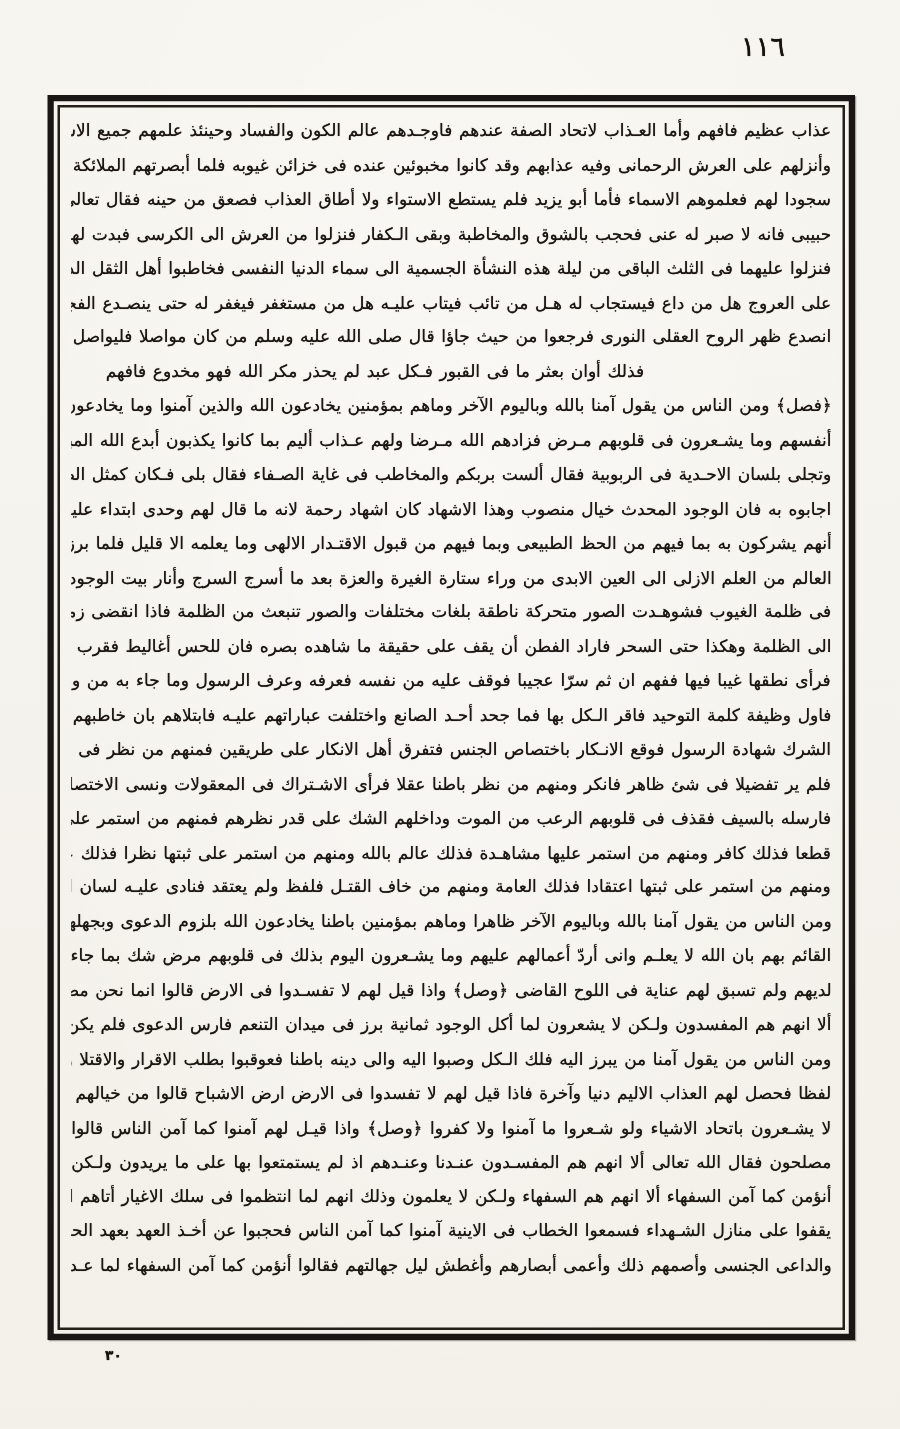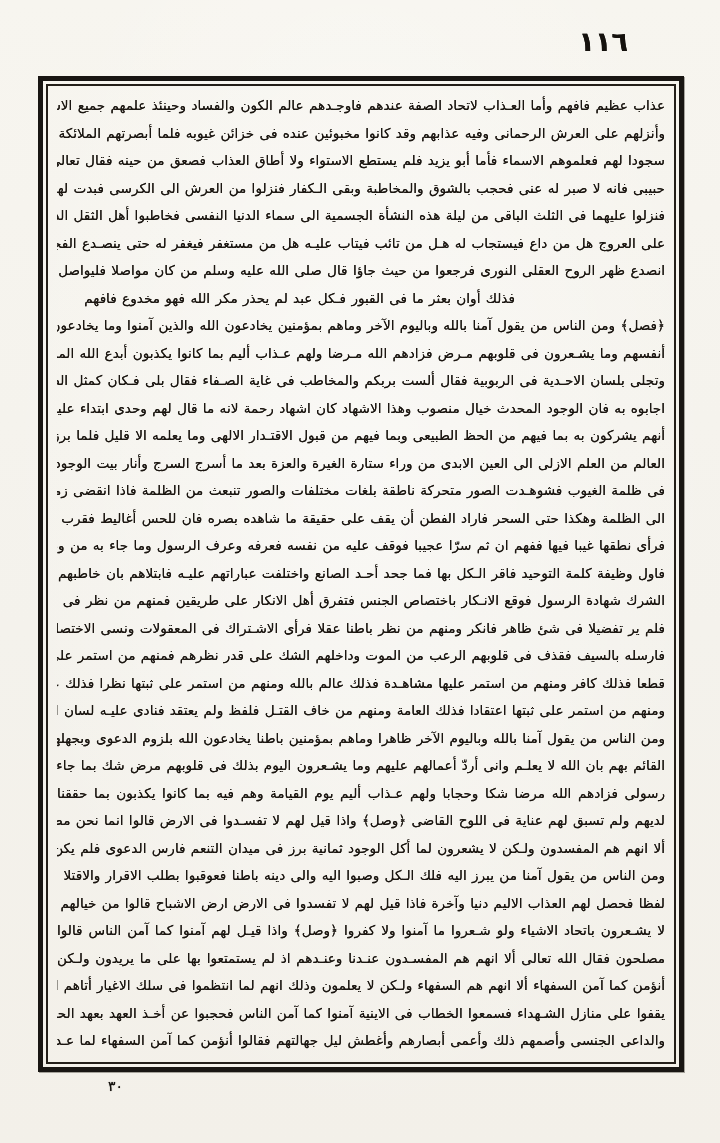--- a/index.html
+++ b/index.html
@@ -18,22 +18,22 @@
     position: absolute;
     inset: 0;
     background:
       radial-gradient(ellipse at 50% 40%, rgba(255,255,255,0.45), rgba(0,0,0,0) 70%),
       linear-gradient(180deg, #f7f5ef 0%, #f4f2ec 55%, #f3f0e9 100%);
   }
   .page-number {
     position: absolute;
     top: 26px;
     right: 92px;
-    font-size: 27px;
-    font-weight: bold;
+    font-size: 22px;
+    font-weight: normal;
     color: #15120e;
     letter-spacing: 1px;
     text-shadow: 0 0 0.6px #15120e;
     text-align: center;
   }
   .frame {
     position: absolute;
     left: 38px;
     top: 76px;
     width: 646px;
@@ -67,24 +67,24 @@
     word-spacing: 1px;
   }
   .line.center {
     text-align: left;
     text-align-last: center;
     padding-left: 110px;
     padding-right: 150px;
   }
   .quire-mark {
     position: absolute;
-    left: 108px;
+    left: 84px;
     top: 1078px;
-    font-size: 14px;
-    font-weight: normal;
+    font-size: 11px;
+    font-weight: bold;
     color: #15120e;
     text-shadow: 0 0 0.8px #15120e;
   }
 </style>
 </head>
 <body>
 
 <div class="page">
 
   <div class="page-number">١١٦</div>
@@ -110,21 +110,20 @@
           <div class="line">الى الظلمة وهكذا حتى السحر فاراد الفطن أن يقف على حقيقة ما شاهده بصره فان للحس أغاليط فقرب من الستارة</div>
           <div class="line">فرأى نطقها غيبا فيها ففهم ان ثم سرّا عجيبا فوقف عليه من نفسه فعرفه وعرف الرسول وما جاء به من وظائف التكاليف</div>
           <div class="line">فاول وظيفة كلمة التوحيد فاقر الـكل بها فما جحد أحـد الصانع واختلفت عباراتهم عليـه فابتلاهم بان خاطبهم بلسان</div>
           <div class="line">الشرك شهادة الرسول فوقع الانـكار باختصاص الجنس فتفرق أهل الانكار على طريقين فمنهم من نظر فى الظواهر</div>
           <div class="line">فلم ير تفضيلا فى شئ ظاهر فانكر ومنهم من نظر باطنا عقلا فرأى الاشـتراك فى المعقولات ونسى الاختصاص فانكر</div>
           <div class="line">فارسله بالسيف فقذف فى قلوبهم الرعب من الموت وداخلهم الشك على قدر نظرهم فمنهم من استمر على نفى كلمة الاشراك</div>
           <div class="line">قطعا فذلك كافر ومنهم من استمر عليها مشاهـدة فذلك عالم بالله ومنهم من استمر على ثبتها نظرا فذلك عارف بالله</div>
           <div class="line">ومنهم من استمر على ثبتها اعتقادا فذلك العامة ومنهم من خاف القتـل فلفظ ولم يعتقد فنادى عليـه لسان الحق فقال</div>
           <div class="line">ومن الناس من يقول آمنا بالله وباليوم الآخر ظاهرا وماهم بمؤمنين باطنا يخادعون الله بلزوم الدعوى وبجهلهم</div>
           <div class="line">القائم بهم بان الله لا يعلـم وانى أردّ أعمالهم عليهم وما يشـعرون اليوم بذلك فى قلوبهم مرض شك بما جاءهم به</div>
-          <div class="line">رسولى فزادهم الله مرضا شكا وحجابا ولهم عـذاب أليم يوم القيامة وهم فيه بما كانوا يكذبون بما حققنا</div>
           <div class="line">لديهم ولم تسبق لهم عناية فى اللوح القاضى ﴿وصل﴾ واذا قيل لهم لا تفسـدوا فى الارض قالوا انما نحن مصلحون</div>
           <div class="line">ألا انهم هم المفسدون ولـكن لا يشعرون لما أكل الوجود ثمانية برز فى ميدان التنعم فارس الدعوى فلم يكن فى جيش</div>
           <div class="line">ومن الناس من يقول آمنا من يبرز اليه فلك الـكل وصبوا اليه والى دينه باطنا فعوقبوا بطلب الاقرار والاقتلا وأقروا</div>
           <div class="line">لفظا فحصل لهم العذاب الاليم دنيا وآخرة فاذا قيل لهم لا تفسدوا فى الارض ارض الاشباح قالوا من خيالهم انما نحن</div>
           <div class="line">لا يشـعرون باتحاد الاشياء ولو شـعروا ما آمنوا ولا كفروا ﴿وصل﴾ واذا قيـل لهم آمنوا كما آمن الناس قالوا</div>
           <div class="line">مصلحون فقال الله تعالى ألا انهم هم المفسـدون عنـدنا وعنـدهم اذ لم يستمتعوا بها على ما يريدون ولـكن</div>
           <div class="line">أنؤمن كما آمن السفهاء ألا انهم هم السفهاء ولـكن لا يعلمون وذلك انهم لما انتظموا فى سلك الاغيار أتاهم النداء أن</div>
           <div class="line">يقفوا على منازل الشـهداء فسمعوا الخطاب فى الاينية آمنوا كما آمن الناس فحجبوا عن أخـذ العهد بعهد الحس</div>
           <div class="line">والداعى الجنسى وأصمهم ذلك وأعمى أبصارهم وأغطش ليل جهالتهم فقالوا أنؤمن كما آمن السفهاء لما عـدل</div>
         </div>

